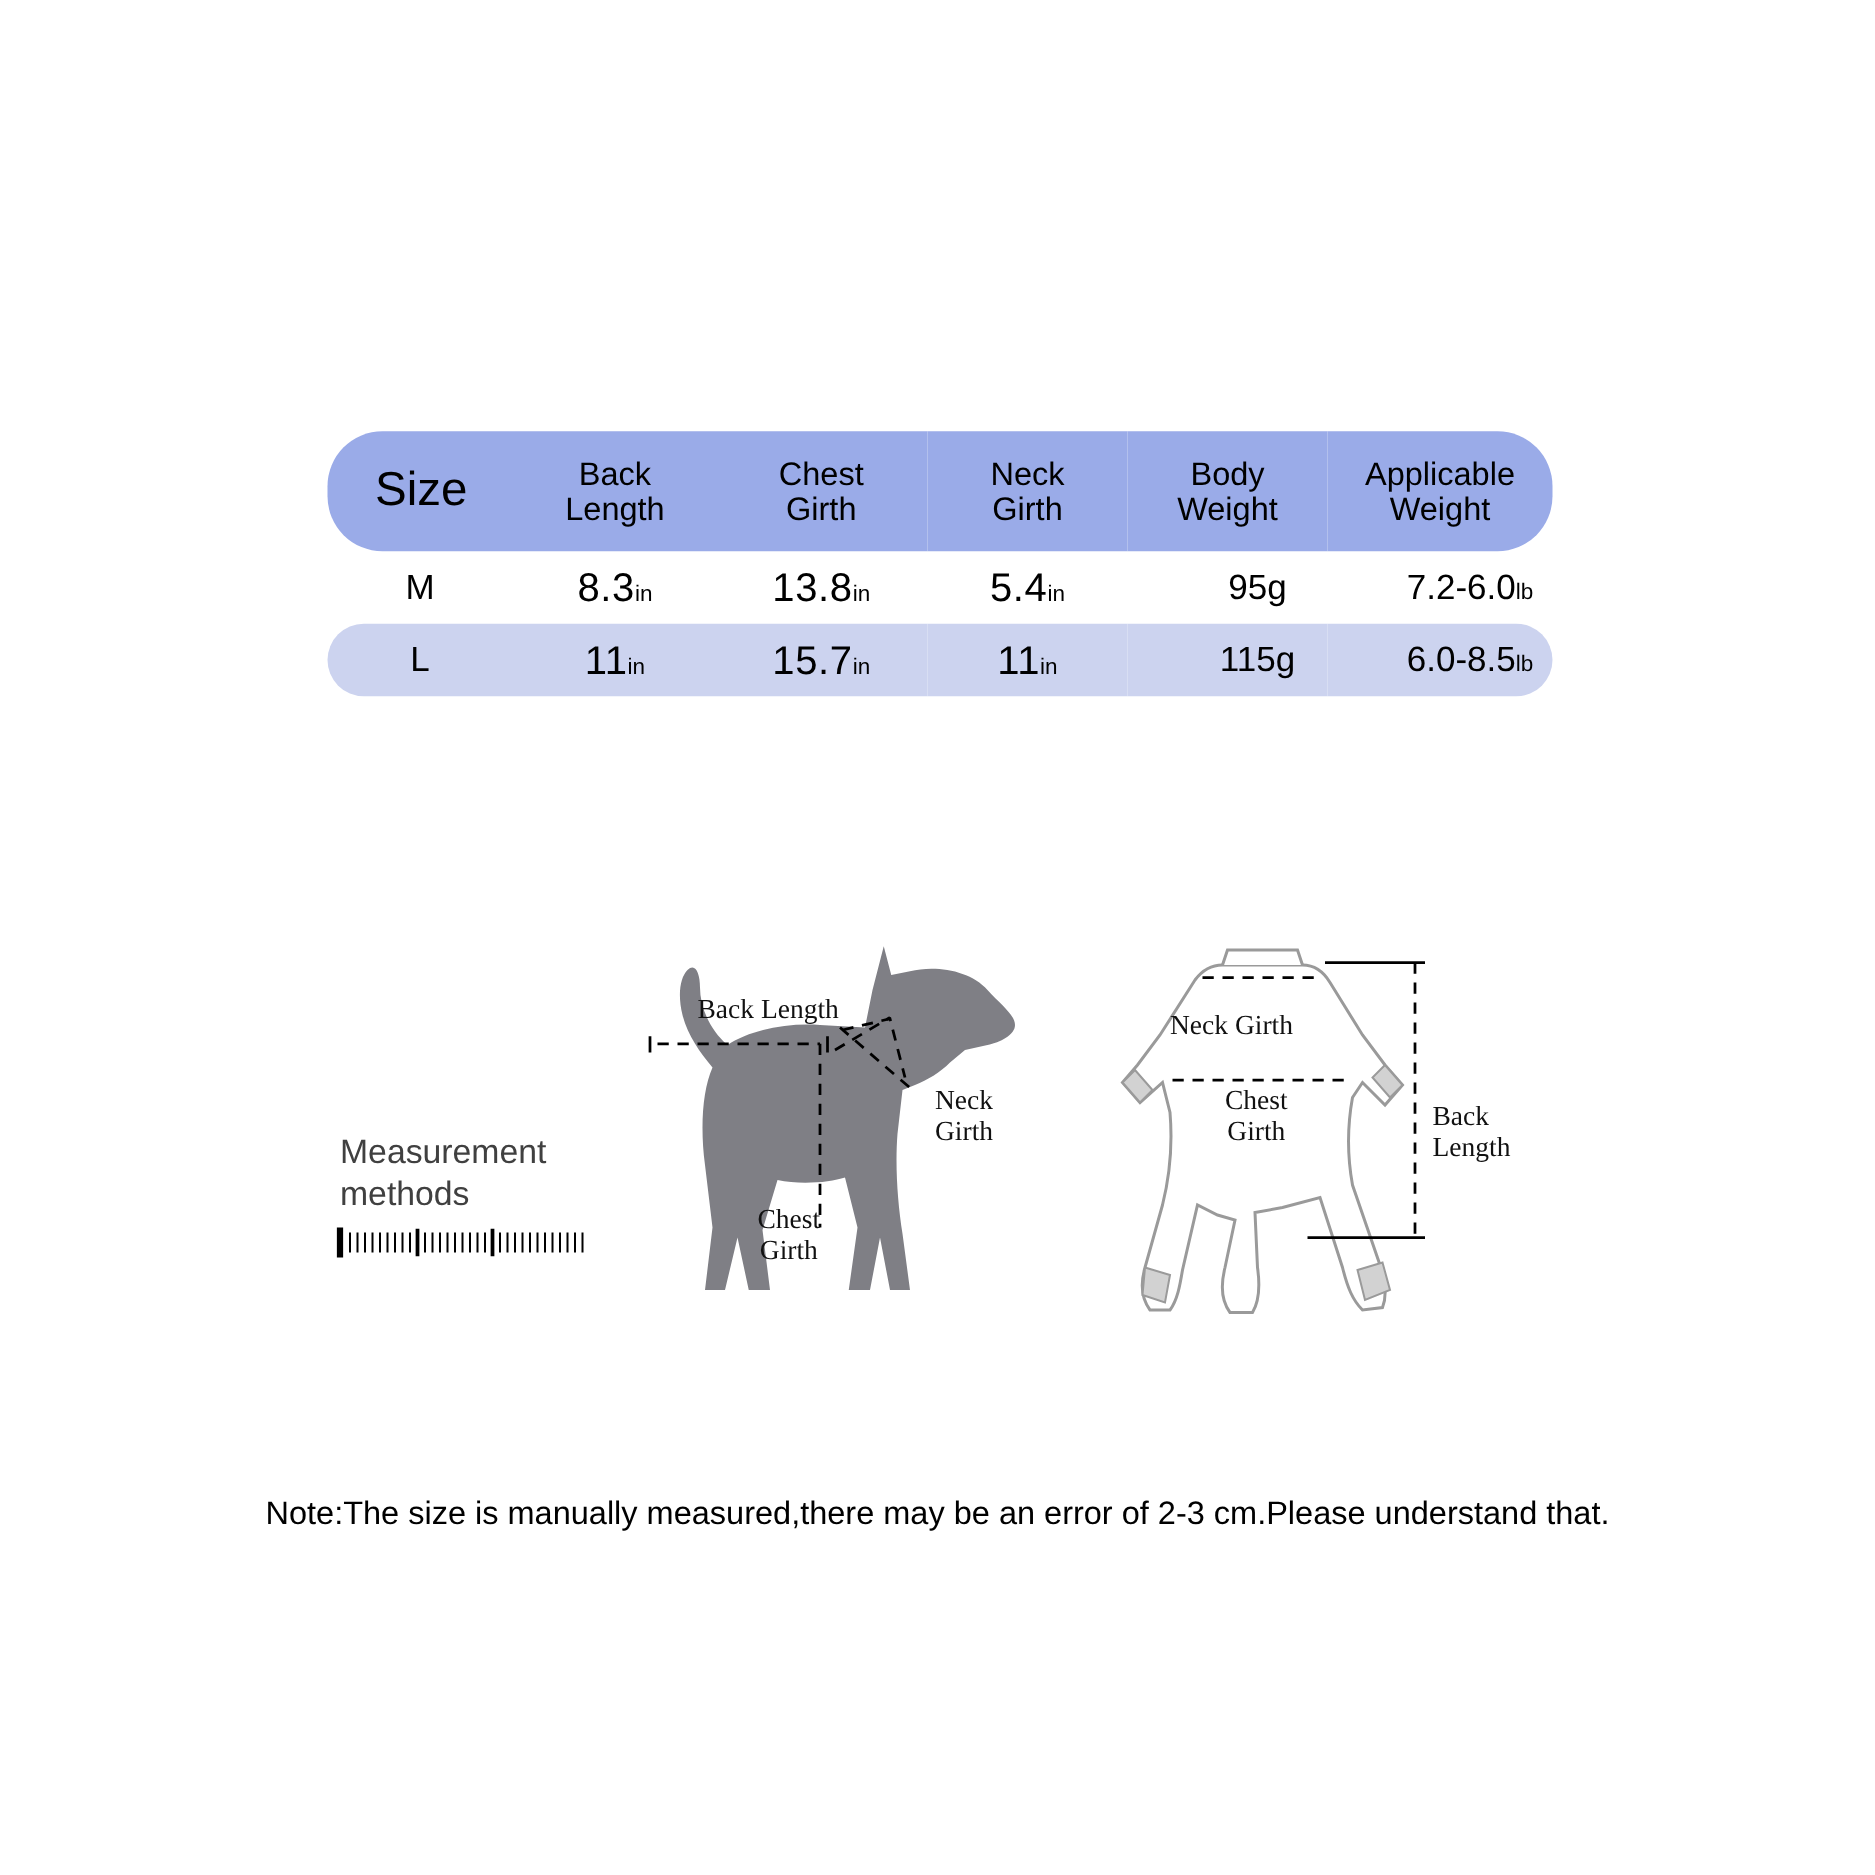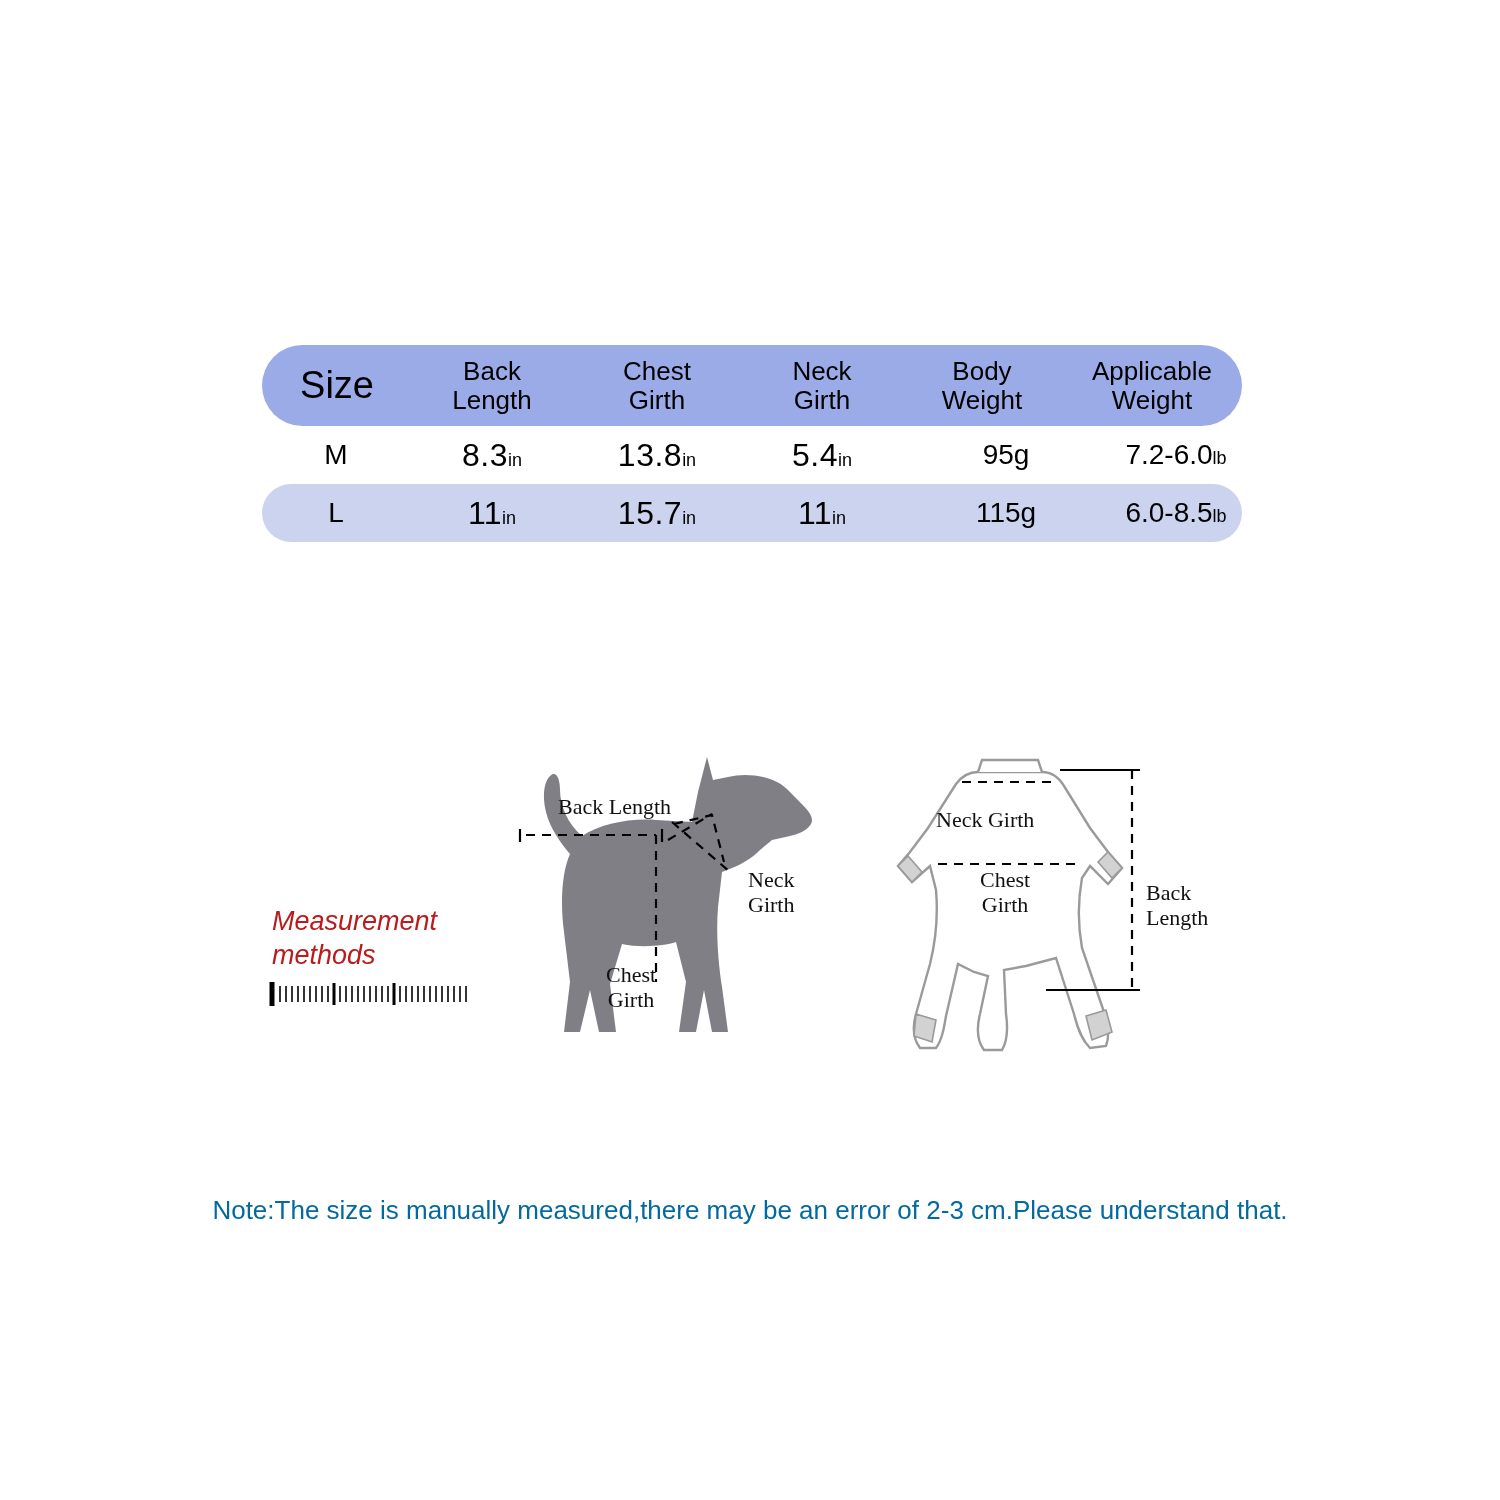--- a/index.html
+++ b/index.html
@@ -30,21 +30,21 @@
     table-layout: fixed;
   }
   table.sizes td, table.sizes th {
     text-align: center;
     vertical-align: middle;
     padding: 0;
     font-weight: normal;
   }
   
   tr.header-row td {
-    height: 81px;
+    height: 96px;
     background: #9aabe8;
     font-size: 26px;
     line-height: 1.08;
   }
   tr.header-row td:first-child {
     border-top-left-radius: 44px;
     border-bottom-left-radius: 44px;
   }
   tr.header-row td:last-child {
     border-top-right-radius: 44px;
@@ -94,22 +94,21 @@
   col.c5 { width: 180px; }
 
   
   #measure-label {
     position: absolute;
     left: 272px;
     top: 905px;
     width: 230px;
     font-size: 27px;
     line-height: 1.25;
-    color: #b91c1c;
-    font-style: italic;
+    color: #404040;
   }
   #ruler {
     position: absolute;
     left: 268px;
     top: 980px;
     width: 205px;
     height: 30px;
   }
 
   
@@ -131,21 +130,21 @@
   }
 
   
   #note {
     position: absolute;
     left: 0;
     top: 1195px;
     width: 1500px;
     text-align: center;
     font-size: 26px;
-    color: #0369a1;
+    color: #000000;
   }
 </style>
 </head>
 <body>
 
 <div id="size-table">
   <table class="sizes">
     <colgroup>
       <col class="c0">
         <col class="c1">

